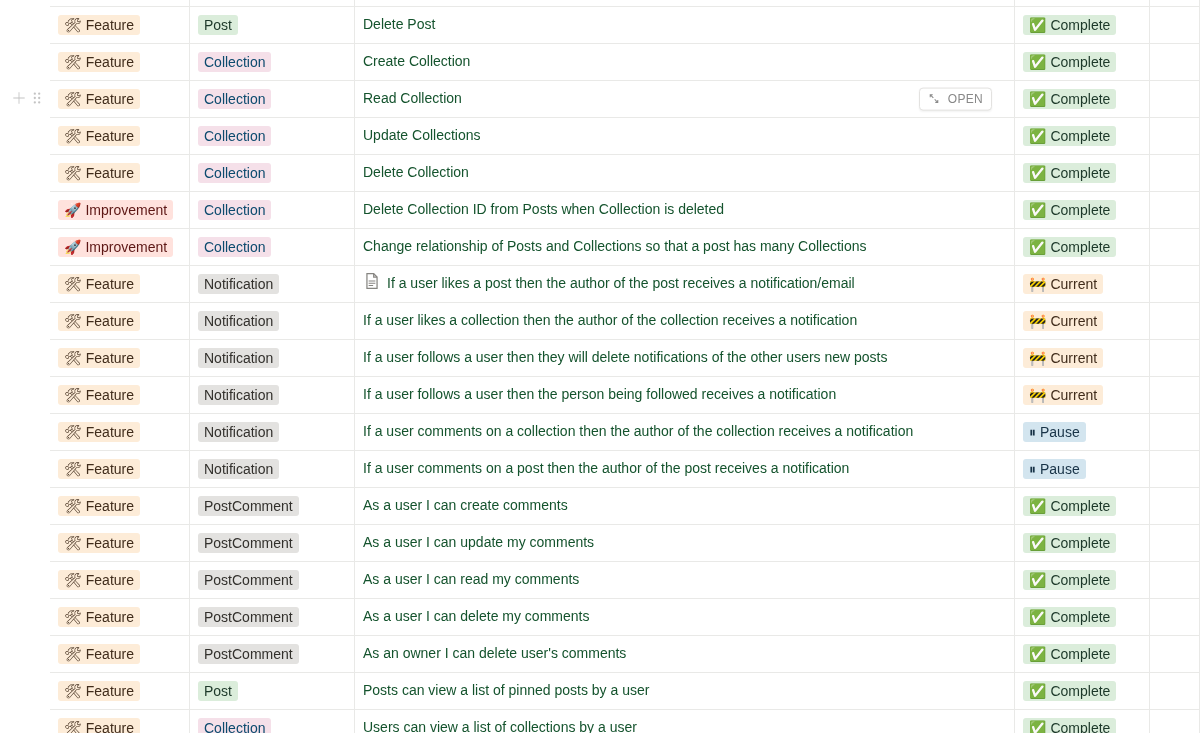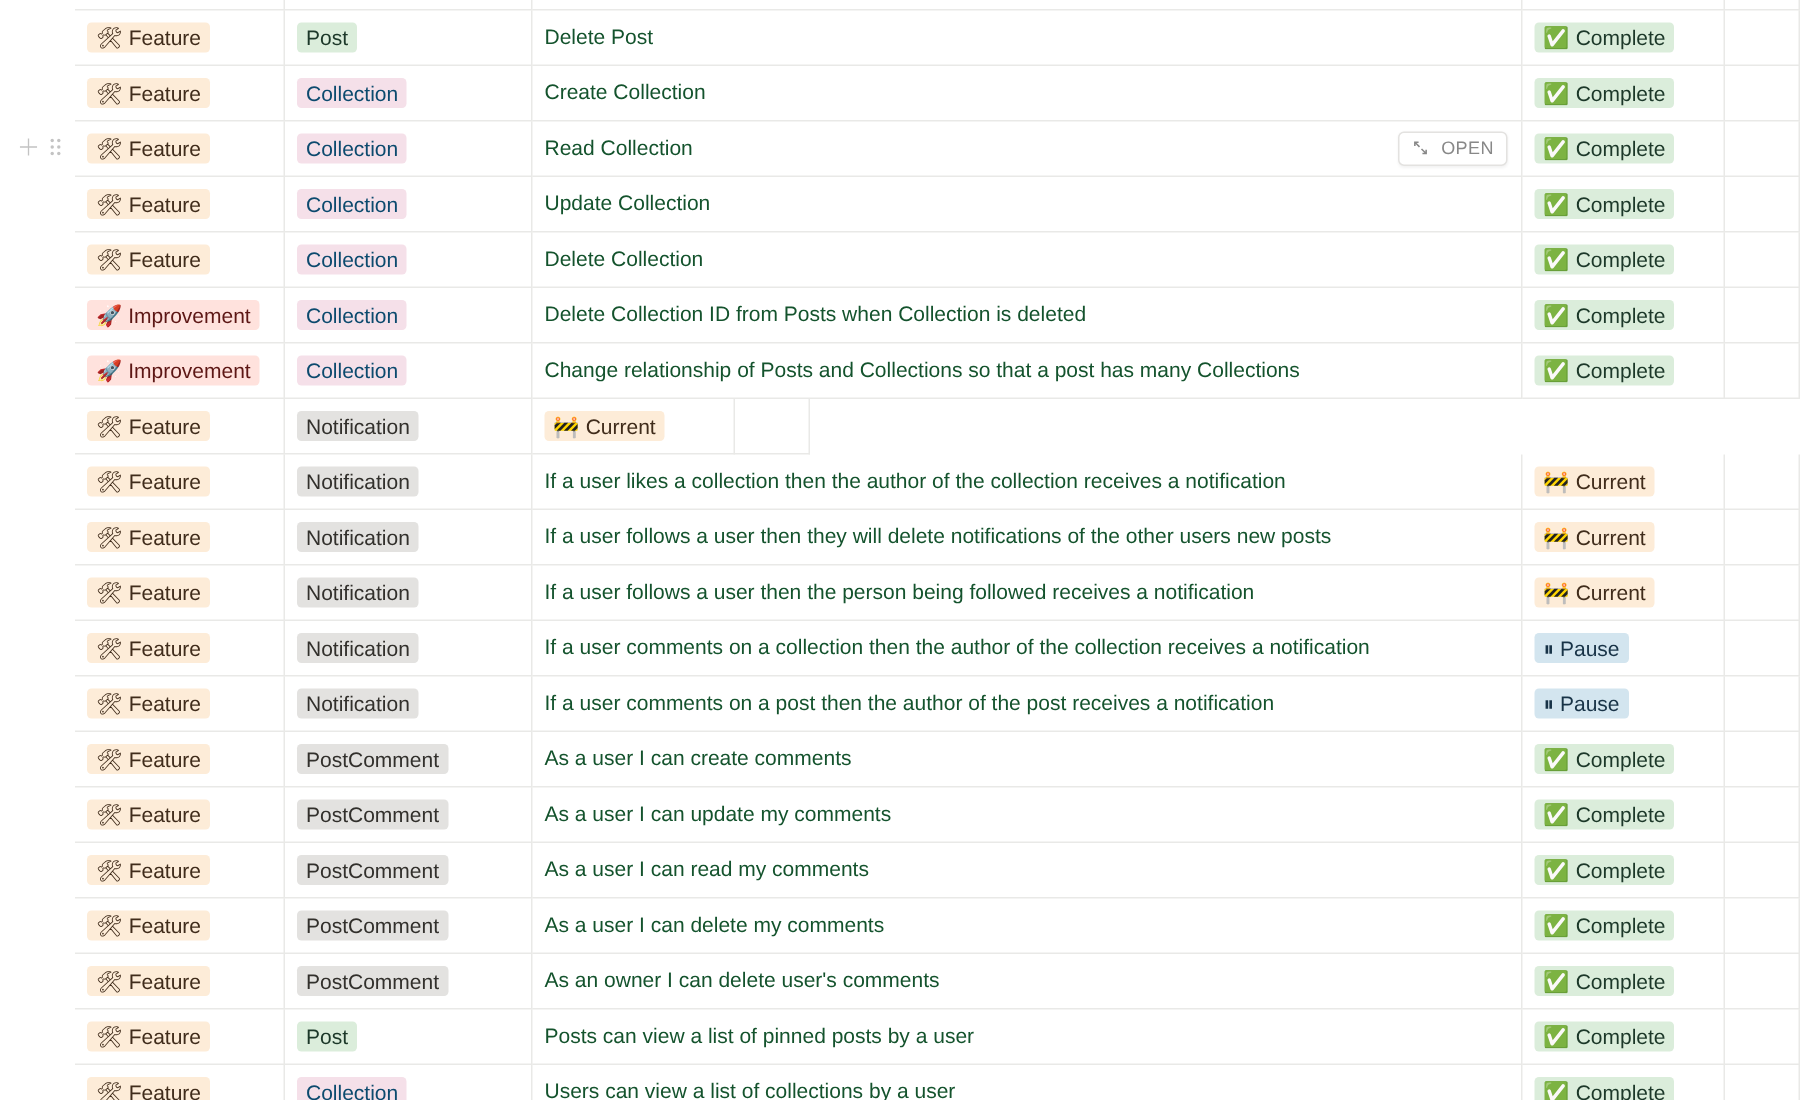--- a/index.html
+++ b/index.html
@@ -72,21 +72,21 @@
 
   .title-text { color: #14532d; }
   .doc-icon {
     width: 18px; height: 18px;
     margin-right: 6px;
     flex-shrink: 0;
     opacity: 0.6;
   }
   .open-btn {
     position: absolute;
-    right: 9px;
+    right: 22px;
     top: 50%;
     transform: translateY(-50%);
     display: flex;
     align-items: center;
     gap: 8px;
     background: #fff;
     border: 1px solid #e3e2e0;
     border-radius: 4px;
     padding: 2px 8px;
     font-size: 12px;
@@ -206,21 +206,21 @@
           <span class="emoji">🛠</span>
           <span>Feature</span>
         </span>
       </div>
       <div class="cell col-tag">
         <span class="pill bg-collection">
           <span>Collection</span>
         </span>
       </div>
       <div class="cell col-title">
-        <span class="title-text">Update Collection</span>
+        <span class="title-text">Update Collections</span>
       </div>
       <div class="cell col-status">
         <span class="pill bg-complete">
           <span class="emoji">✅</span>
           <span>Complete</span>
         </span>
       </div>
       <div class="cell col-extra"></div>
     </div>
     <div class="row">
@@ -301,20 +301,28 @@
         <span class="pill bg-feature">
           <span class="emoji">🛠</span>
           <span>Feature</span>
         </span>
       </div>
       <div class="cell col-tag">
         <span class="pill bg-notification">
           <span>Notification</span>
         </span>
       </div>
+      <div class="cell col-title">
+        <span><svg class="doc-icon" viewBox="0 0 16 16">
+            <path fill="none" stroke="#37352f" stroke-width="1.1" d="M3.5 1.5h6l3 3v10h-9z"></path>
+            <path fill="none" stroke="#37352f" stroke-width="1.1" d="M9.5 1.5v3h3"></path>
+            <path stroke="#37352f" stroke-width="1.1" d="M5 8h6M5 10h6M5 12h4"></path>
+          </svg></span>
+        <span class="title-text">If a user likes a post then the author of the post receives a notification/email</span>
+      </div>
       <div class="cell col-status">
         <span class="pill bg-current">
           <span class="emoji">🚧</span>
           <span>Current</span>
         </span>
       </div>
       <div class="cell col-extra"></div>
     </div>
     <div class="row">
       <div class="gutter"></div>

